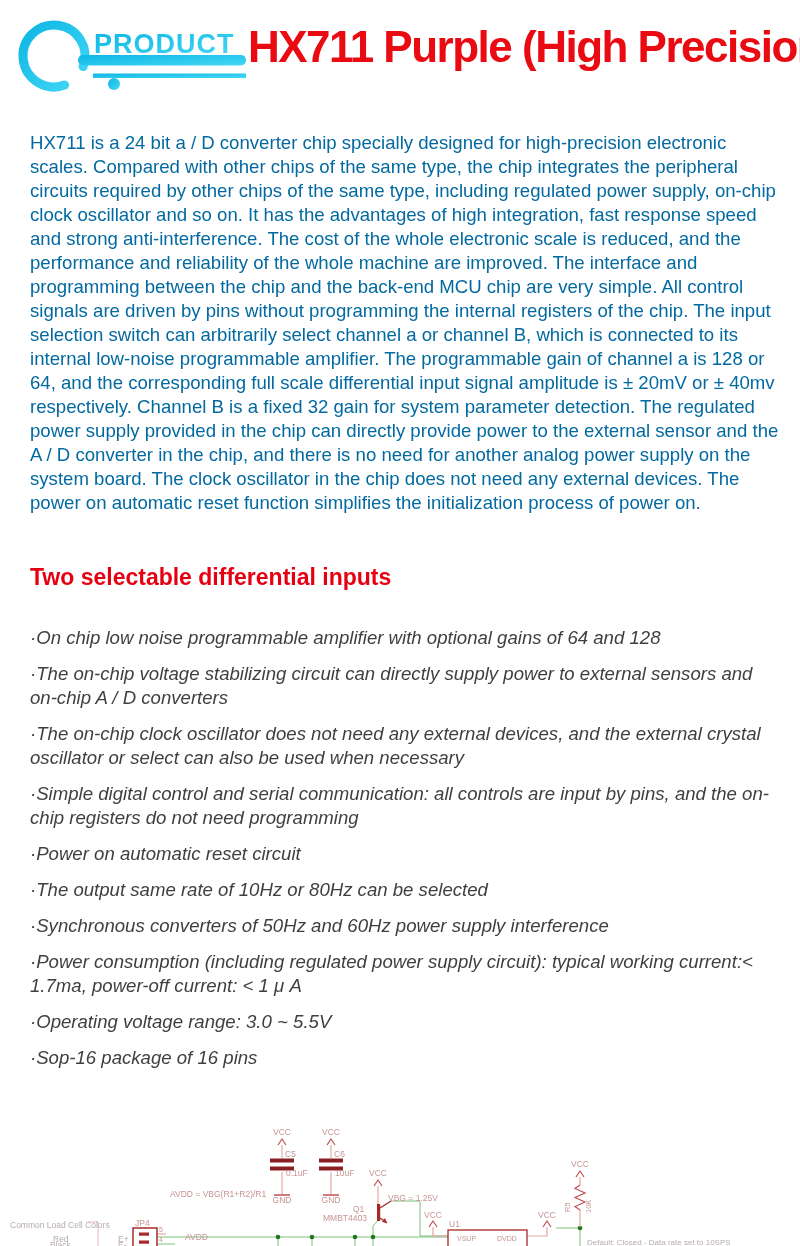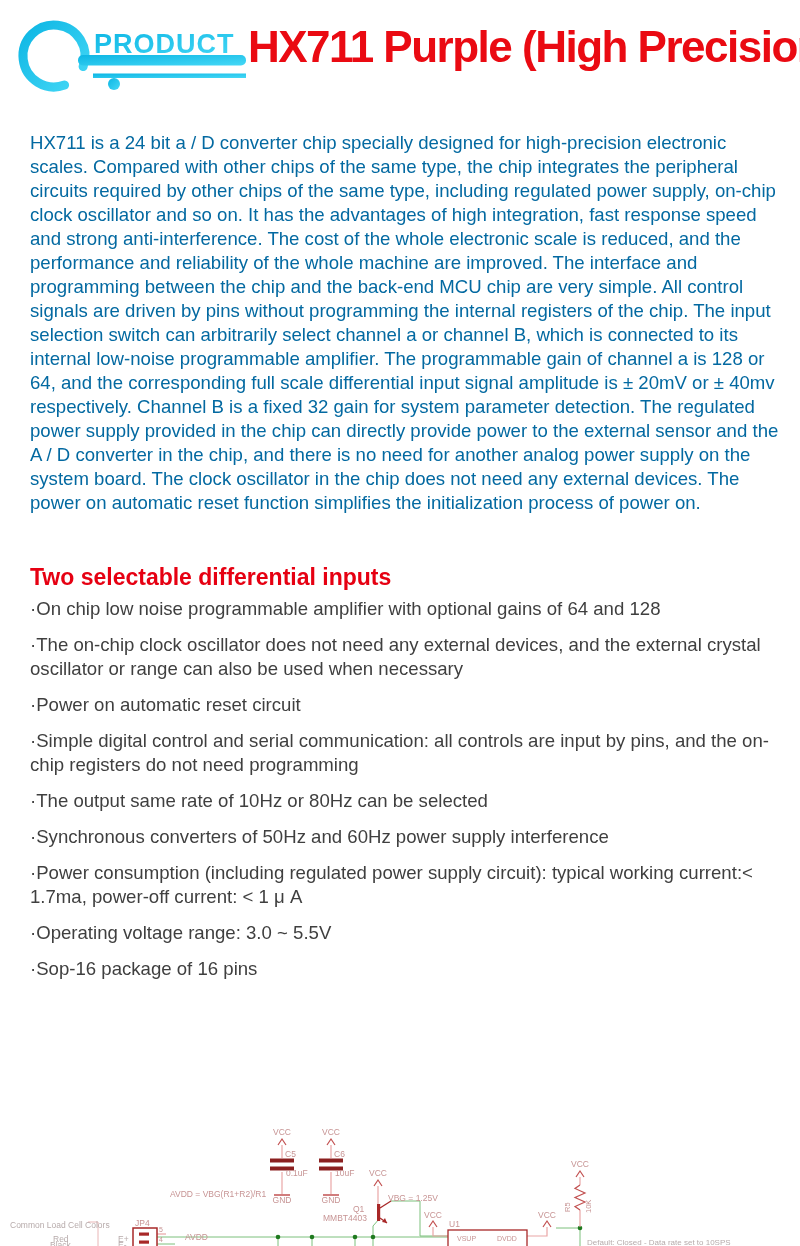--- a/index.html
+++ b/index.html
@@ -20,21 +20,21 @@
   .intro{
     position:absolute;left:30px;top:112px;width:752px;
     font-size:18.6px;line-height:24px;color:#0369a1;
   }
   
   .section-heading{
     position:absolute;left:30px;top:545px;
     font-size:23px;font-weight:700;color:#e60012;
   }
   
-  .features{position:absolute;left:30px;top:597px;width:752px;}
+  .features{position:absolute;left:30px;top:626px;width:752px;font-style:italic;}
   .feature{
     font-size:18.6px;line-height:24px;color:#3f3f3f;margin:0 0 12px 0;
   }
   
   .schematic{
     position:absolute;left:0;top:1100px;width:800px;height:146px;overflow:hidden;
   }
   .schematic svg{display:block;}
   svg text{font-family:"Liberation Sans","DejaVu Sans",sans-serif;}
 </style>
@@ -65,23 +65,24 @@
     </svg>
     <div class="title">HX711 Purple (High Precision)</div>
   </div>
 
   <p class="intro">HX711 is a 24 bit a / D converter chip specially designed for high-precision electronic scales. Compared with other chips of the same type, the chip integrates the peripheral circuits required by other chips of the same type, including regulated power supply, on-chip clock oscillator and so on. It has the advantages of high integration, fast response speed and strong anti-interference. The cost of the whole electronic scale is reduced, and the performance and reliability of the whole machine are improved. The interface and programming between the chip and the back-end MCU chip are very simple. All control signals are driven by pins without programming the internal registers of the chip. The input selection switch can arbitrarily select channel a or channel B, which is connected to its internal low-noise programmable amplifier. The programmable gain of channel a is 128 or 64, and the corresponding full scale differential input signal amplitude is ± 20mV or ± 40mv respectively. Channel B is a fixed 32 gain for system parameter detection. The regulated power supply provided in the chip can directly provide power to the external sensor and the A / D converter in the chip, and there is no need for another analog power supply on the system board. The clock oscillator in the chip does not need any external devices. The power on automatic reset function simplifies the initialization process of power on.</p>
 
   <h2 class="section-heading">Two selectable differential inputs</h2>
 
   <div class="features">
     <div class="feature">·On chip low noise programmable amplifier with optional gains of 64 and 128</div>
-    <div class="feature">·The on-chip clock oscillator does not need any external devices, and the external crystal oscillator or range can also be used when necessary</div>
+    <div class="feature">·The on-chip voltage stabilizing circuit can directly supply power to external sensors and on-chip A / D converters</div>
+    <div class="feature">·The on-chip clock oscillator does not need any external devices, and the external crystal oscillator or select can also be used when necessary</div>
+    <div class="feature">·Simple digital control and serial communication: all controls are input by pins, and the on-chip registers do not need programming</div>
     <div class="feature">·Power on automatic reset circuit</div>
-    <div class="feature">·Simple digital control and serial communication: all controls are input by pins, and the on-chip registers do not need programming</div>
     <div class="feature">·The output same rate of 10Hz or 80Hz can be selected</div>
     <div class="feature">·Synchronous converters of 50Hz and 60Hz power supply interference</div>
     <div class="feature">·Power consumption (including regulated power supply circuit): typical working current:&lt; 1.7ma, power-off current: &lt; 1 μ A</div>
     <div class="feature">·Operating voltage range: 3.0 ~ 5.5V</div>
     <div class="feature">·Sop-16 package of 16 pins</div>
   </div>
 
   <div class="schematic">
     <svg viewBox="0 0 800 146" width="800" height="146">
 

